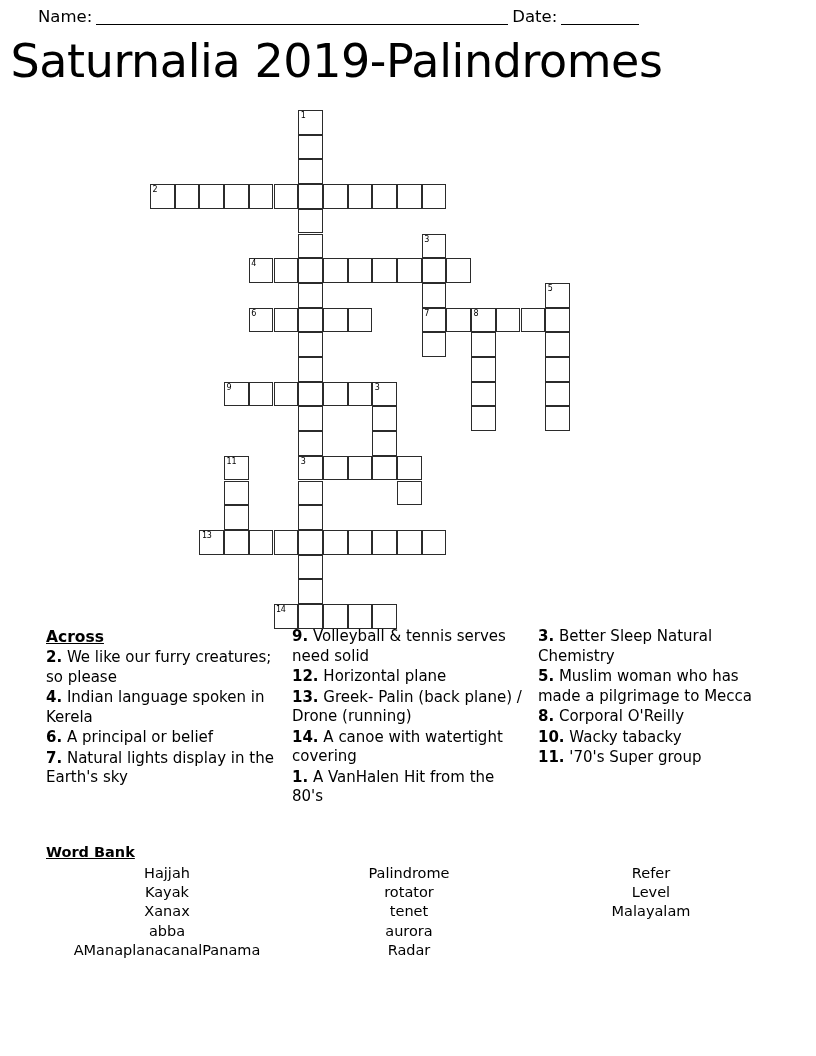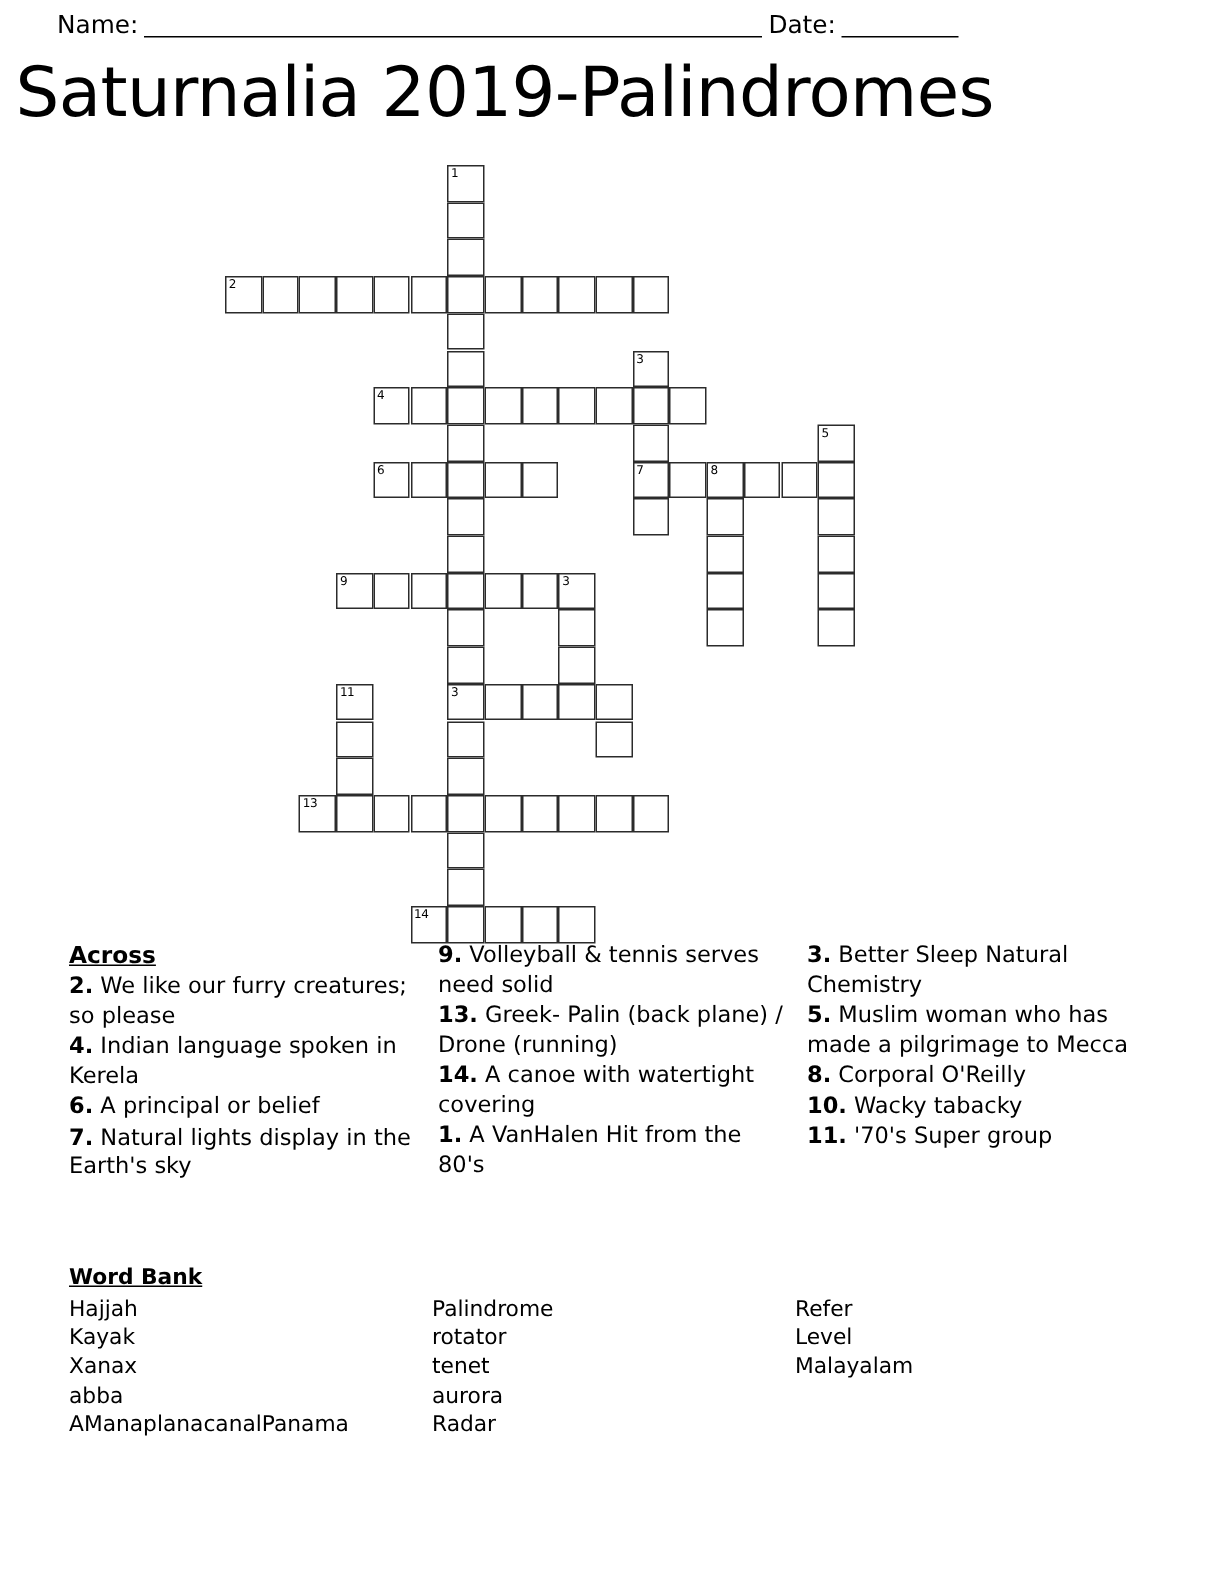--- a/index.html
+++ b/index.html
@@ -126,20 +126,21 @@
   .wb-heading {
     font-size: 14.5px;
     font-weight: bold;
     text-decoration: underline;
     line-height: 19px;
     font-family: "DejaVu Sans", sans-serif;
     margin-bottom: 2px;
   }
   .wb-cols {
     display: flex;
+    text-align: center;
   }
   .wb-col {
     width: 242px;
   }
   .wb-word {
     font-size: 14.5px;
     line-height: 19.2px;
     font-family: "DejaVu Sans", sans-serif;
     white-space: nowrap;
   }
@@ -281,20 +282,21 @@
 <div id="clues">
     <div class="clue-col">
       <div class="clue-heading">Across</div>
       <div class="clue"><span class="n">2.</span><span> We like our furry creatures; so please</span></div>
       <div class="clue"><span class="n">4.</span><span> Indian language spoken in Kerela</span></div>
       <div class="clue"><span class="n">6.</span><span> A principal or belief</span></div>
       <div class="clue"><span class="n">7.</span><span> Natural lights display in the Earth's sky</span></div>
     </div>
     <div class="clue-col">
       <div class="clue"><span class="n">9.</span><span> Volleyball &amp; tennis serves need solid</span></div>
+      <div class="clue"><span class="n">12.</span><span> Horizontal plane</span></div>
       <div class="clue"><span class="n">13.</span><span> Greek- Palin (back plane) / Drone (running)</span></div>
       <div class="clue"><span class="n">14.</span><span> A canoe with watertight covering</span></div>
       <div class="clue"><span class="n">1.</span><span> A VanHalen Hit from the 80's</span></div>
     </div>
     <div class="clue-col">
       <div class="clue"><span class="n">3.</span><span> Better Sleep Natural Chemistry</span></div>
       <div class="clue"><span class="n">5.</span><span> Muslim woman who has made a pilgrimage to Mecca</span></div>
       <div class="clue"><span class="n">8.</span><span> Corporal O'Reilly</span></div>
       <div class="clue"><span class="n">10.</span><span> Wacky tabacky</span></div>
       <div class="clue"><span class="n">11.</span><span> '70's Super group</span></div>

